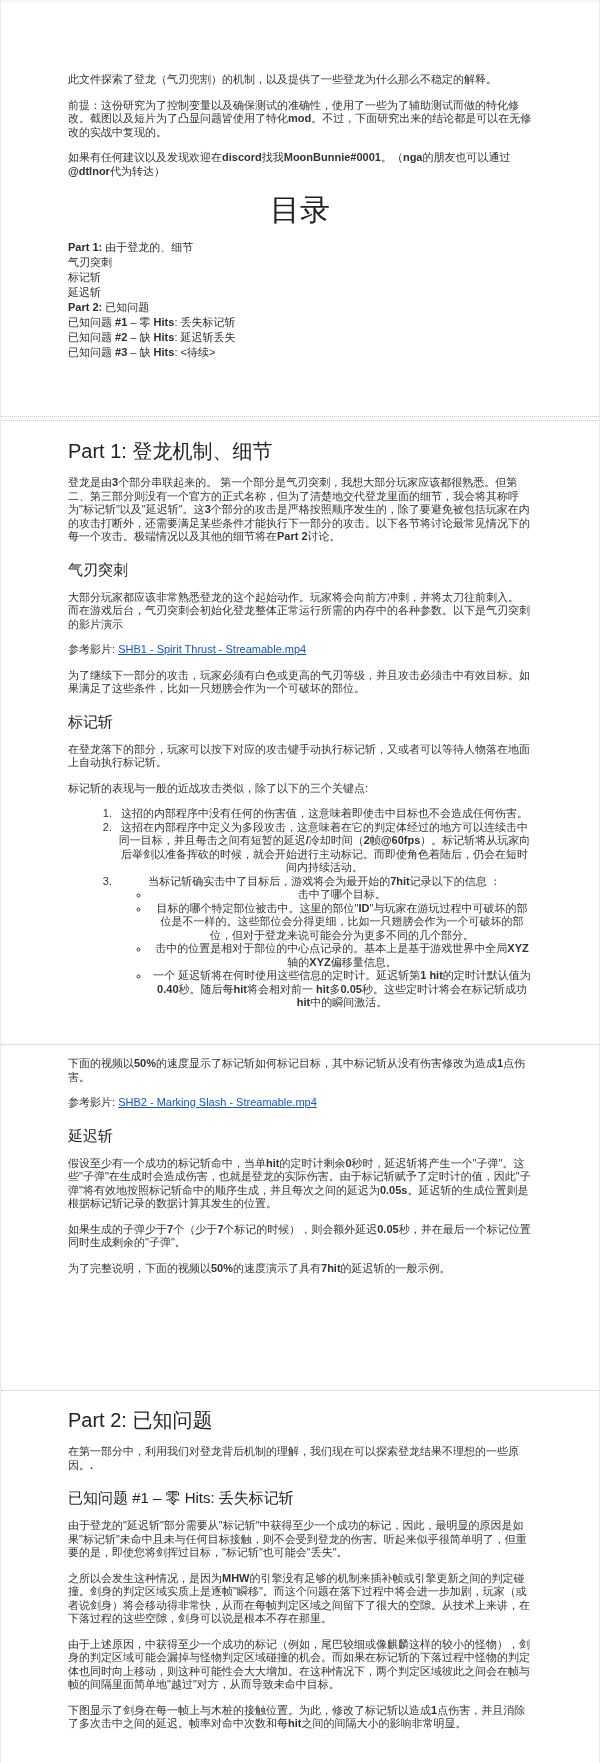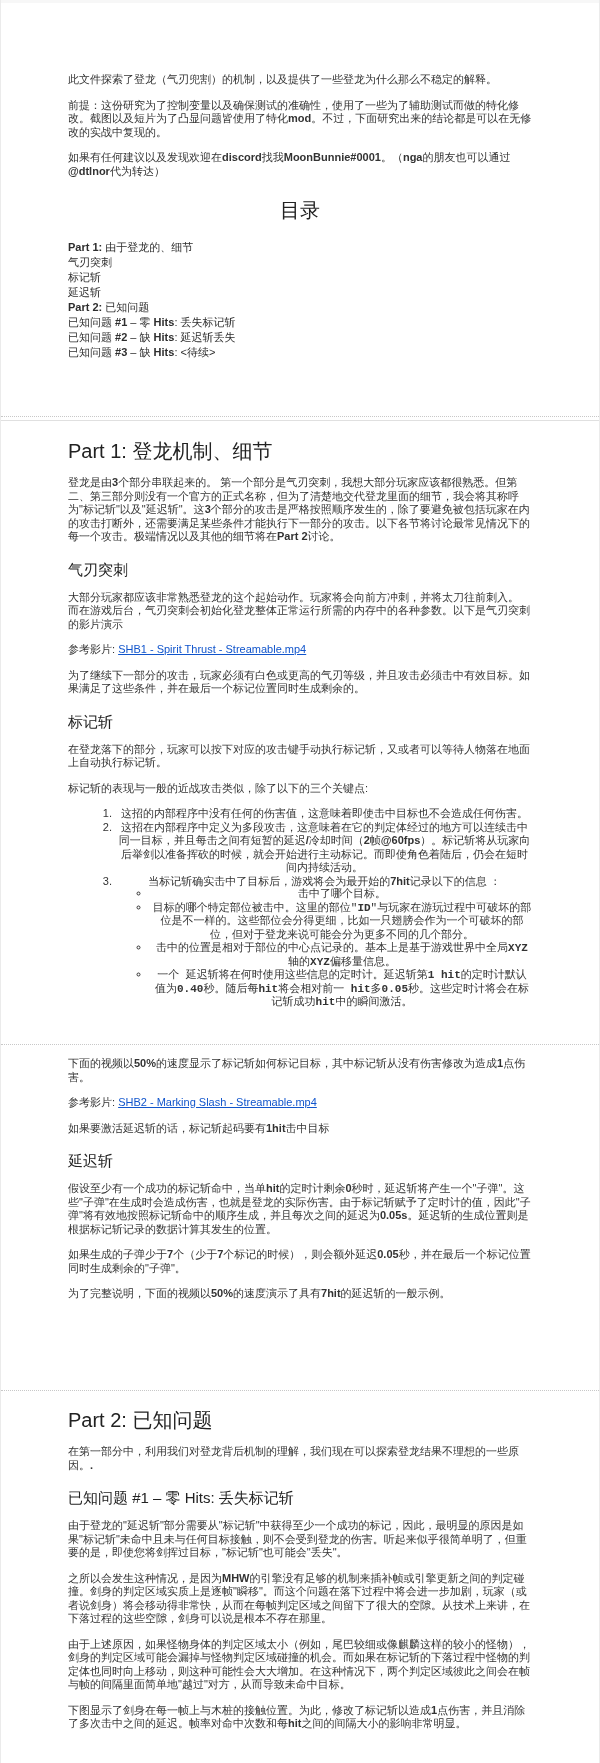--- a/index.html
+++ b/index.html
@@ -10,30 +10,30 @@
   .page2{height:622px;}
   .page3{height:345px;}
   .page4{height:373px;}
   .sep{height:6px;}
   .sep .dotted{border-top:1px dotted #c8c8c8;margin-top:1px;height:0;}
   .sep .solid{border-top:1px solid #e0e0e0;margin-top:3px;height:0;}
   .sep.thin{height:1px;}
   .sep.thin .dotted{margin-top:0;}
   .t{font-size:11px;line-height:13.5px;margin:12px 0 0;}
   .first{margin-top:70px;}
-  .doc-title{font-size:20px;line-height:32px;font-weight:400;color:#222;text-align:center;margin:16px 0 0;}
+  .doc-title{font-size:30px;line-height:32px;font-weight:400;color:#222;text-align:center;margin:16px 0 0;}
   .toc{margin-top:14px;}
   .toc-item{font-size:11px;line-height:15px;color:#2e2e2e;cursor:pointer;}
   .toc-bold{font-weight:700;}
   .h1{font-size:20px;line-height:26px;font-weight:400;color:#222;margin:16px 0 0;}
   .h2{font-size:15px;line-height:19px;font-weight:400;color:#222;margin:16px 0 0;}
   .pts{margin:12px 0 0;padding-left:47px;font-size:11px;line-height:13.5px;}
   .pts>li{padding-left:2px;text-align:center;}
   .subs{margin:0;padding-left:33px;list-style:circle;}
-  .subs>li{padding-left:2px;font-family:Liberation Mono, monospace;}
+  .subs>li{padding-left:2px;}
   .link{color:#1155cc;text-decoration:underline;cursor:pointer;text-align:right;}
   .lat{font-weight:600;}
 </style>
 </head>
 <body>
 
 <div class="doc">
 
   <section class="page page1">
     <p class="t zh first">此文件探索了登龙（气刃兜割）的机制，以及提供了一些登龙为什么那么不稳定的解释。</p>
@@ -59,21 +59,21 @@
       <div class="solid"></div>
     </div>
 
   <section class="page page2">
     <h2 class="h1">Part 1: 登龙机制、细节</h2>
     <p class="t zh">登龙是由<span class="lat">3</span>个部分串联起来的。 第一个部分是气刃突刺，我想大部分玩家应该都很熟悉。但第二、第三部分则没有一个官方的正式名称，但为了清楚地交代登龙里面的细节，我会将其称呼为"标记斩"以及"延迟斩"。这<span class="lat">3</span>个部分的攻击是严格按照顺序发生的，除了要避免被包括玩家在内的攻击打断外，还需要满足某些条件才能执行下一部分的攻击。以下各节将讨论最常见情况下的每一个攻击。极端情况以及其他的细节将在<span class="lat">Part</span> <span class="lat">2</span>讨论。</p>
 
     <h3 class="h2">气刃突刺</h3>
     <p class="t zh">大部分玩家都应该非常熟悉登龙的这个起始动作。玩家将会向前方冲刺，并将太刀往前刺入。 而在游戏后台，气刃突刺会初始化登龙整体正常运行所需的内存中的各种参数。以下是气刃突刺的影片演示</p>
     <p class="t"><span class="zh">参考影片: </span><a class="link">SHB1 - Spirit Thrust - Streamable.mp4</a></p>
-    <p class="t zh">为了继续下一部分的攻击，玩家必须有白色或更高的气刃等级，并且攻击必须击中有效目标。如果满足了这些条件，并在最后一个标记位置同时生成剩余的。</p>
+    <p class="t zh">为了继续下一部分的攻击，玩家必须有白色或更高的气刃等级，并且攻击必须击中有效目标。如果满足了这些条件，比如一只翅膀会作为一个可破坏的部位。</p>
 
     <h3 class="h2">标记斩</h3>
     <p class="t zh">在登龙落下的部分，玩家可以按下对应的攻击键手动执行标记斩，又或者可以等待人物落在地面上自动执行标记斩。</p>
     <p class="t zh">标记斩的表现与一般的近战攻击类似，除了以下的三个关键点:</p>
     <ol class="pts">
       <li class="zh">这招的内部程序中没有任何的伤害值，这意味着即使击中目标也不会造成任何伤害。</li>
       <li class="zh">这招在内部程序中定义为多段攻击，这意味着在它的判定体经过的地方可以连续击中同一目标，并且每击之间有短暂的延迟<span class="lat">/</span>冷却时间（<span class="lat">2</span>帧<span class="lat">@60fps</span>）。标记斩将从玩家向后举剑以准备挥砍的时候，就会开始进行主动标记。而即使角色着陆后，仍会在短时间内持续活动。</li>
       <li><span class="zh">当标记斩确实击中了目标后，游戏将会为最开始的<span class="lat">7hit</span>记录以下的信息 ：</span>
         <ul class="subs">
           <li class="zh">击中了哪个目标。</li>
@@ -85,36 +85,35 @@
     </ol>
   </section>
 
   <div class="sep thin">
       <div class="dotted"></div>
     </div>
 
   <section class="page page3">
     <p class="t zh">下面的视频以<span class="lat">50%</span>的速度显示了标记斩如何标记目标，其中标记斩从没有伤害修改为造成<span class="lat">1</span>点伤害。</p>
     <p class="t"><span class="zh">参考影片: </span><a class="link">SHB2 - Marking Slash - Streamable.mp4</a></p>
-    <p class="t zh">如果要激活延迟斩的话，标记斩起码要有<span class="lat">1hit</span>击中目标</p>
 
     <h3 class="h2">延迟斩</h3>
     <p class="t zh">假设至少有一个成功的标记斩命中，当单<span class="lat">hit</span>的定时计剩余<span class="lat">0</span>秒时，延迟斩将产生一个"子弹"。这些"子弹"在生成时会造成伤害，也就是登龙的实际伤害。由于标记斩赋予了定时计的值，因此"子弹"将有效地按照标记斩命中的顺序生成，并且每次之间的延迟为<span class="lat">0.05s</span>。延迟斩的生成位置则是根据标记斩记录的数据计算其发生的位置。</p>
     <p class="t zh">如果生成的子弹少于<span class="lat">7</span>个（少于<span class="lat">7</span>个标记的时候），则会额外延迟<span class="lat">0.05</span>秒，并在最后一个标记位置同时生成剩余的"子弹"。</p>
     <p class="t zh">为了完整说明，下面的视频以<span class="lat">50%</span>的速度演示了具有<span class="lat">7hit</span>的延迟斩的一般示例。</p>
   </section>
 
   <div class="sep thin">
       <div class="dotted"></div>
     </div>
 
   <section class="page page4">
     <h2 class="h1">Part 2: 已知问题</h2>
     <p class="t zh">在第一部分中，利用我们对登龙背后机制的理解，我们现在可以探索登龙结果不理想的一些原因。<span class="lat">.</span></p>
 
     <h3 class="h2">已知问题 #1 – 零 Hits: 丢失标记斩</h3>
     <p class="t zh">由于登龙的"延迟斩"部分需要从"标记斩"中获得至少一个成功的标记，因此，最明显的原因是如果"标记斩"未命中且未与任何目标接触，则不会受到登龙的伤害。听起来似乎很简单明了，但重要的是，即使您将剑挥过目标，"标记斩"也可能会"丢失"。</p>
     <p class="t zh">之所以会发生这种情况，是因为<span class="lat">MHW</span>的引擎没有足够的机制来插补帧或引擎更新之间的判定碰撞。剑身的判定区域实质上是逐帧"瞬移"。而这个问题在落下过程中将会进一步加剧，玩家（或者说剑身）将会移动得非常快，从而在每帧判定区域之间留下了很大的空隙。从技术上来讲，在下落过程的这些空隙，剑身可以说是根本不存在那里。</p>
-    <p class="t zh">由于上述原因，如果怪物身体的判定区域太小（例如，尾巴较细或像麒麟这样的较小的怪物），剑身的判定区域可能会漏掉与怪物判定区域碰撞的机会。而如果在标记斩的下落过程中怪物的判定体也同时向上移动，则这种可能性会大大增加。在这种情况下，两个判定区域彼此之间会在帧与帧的间隔里面简单地"越过"对方，从而导致未命中目标。</p>
+    <p class="t zh">由于上述原因，中获得至少一个成功的标记（例如，尾巴较细或像麒麟这样的较小的怪物），剑身的判定区域可能会漏掉与怪物判定区域碰撞的机会。而如果在标记斩的下落过程中怪物的判定体也同时向上移动，则这种可能性会大大增加。在这种情况下，两个判定区域彼此之间会在帧与帧的间隔里面简单地"越过"对方，从而导致未命中目标。</p>
     <p class="t zh">下图显示了剑身在每一帧上与木桩的接触位置。为此，修改了标记斩以造成<span class="lat">1</span>点伤害，并且消除了多次击中之间的延迟。帧率对命中次数和每<span class="lat">hit</span>之间的间隔大小的影响非常明显。</p>
   </section>
 
 </div>
 
 </body></html>

